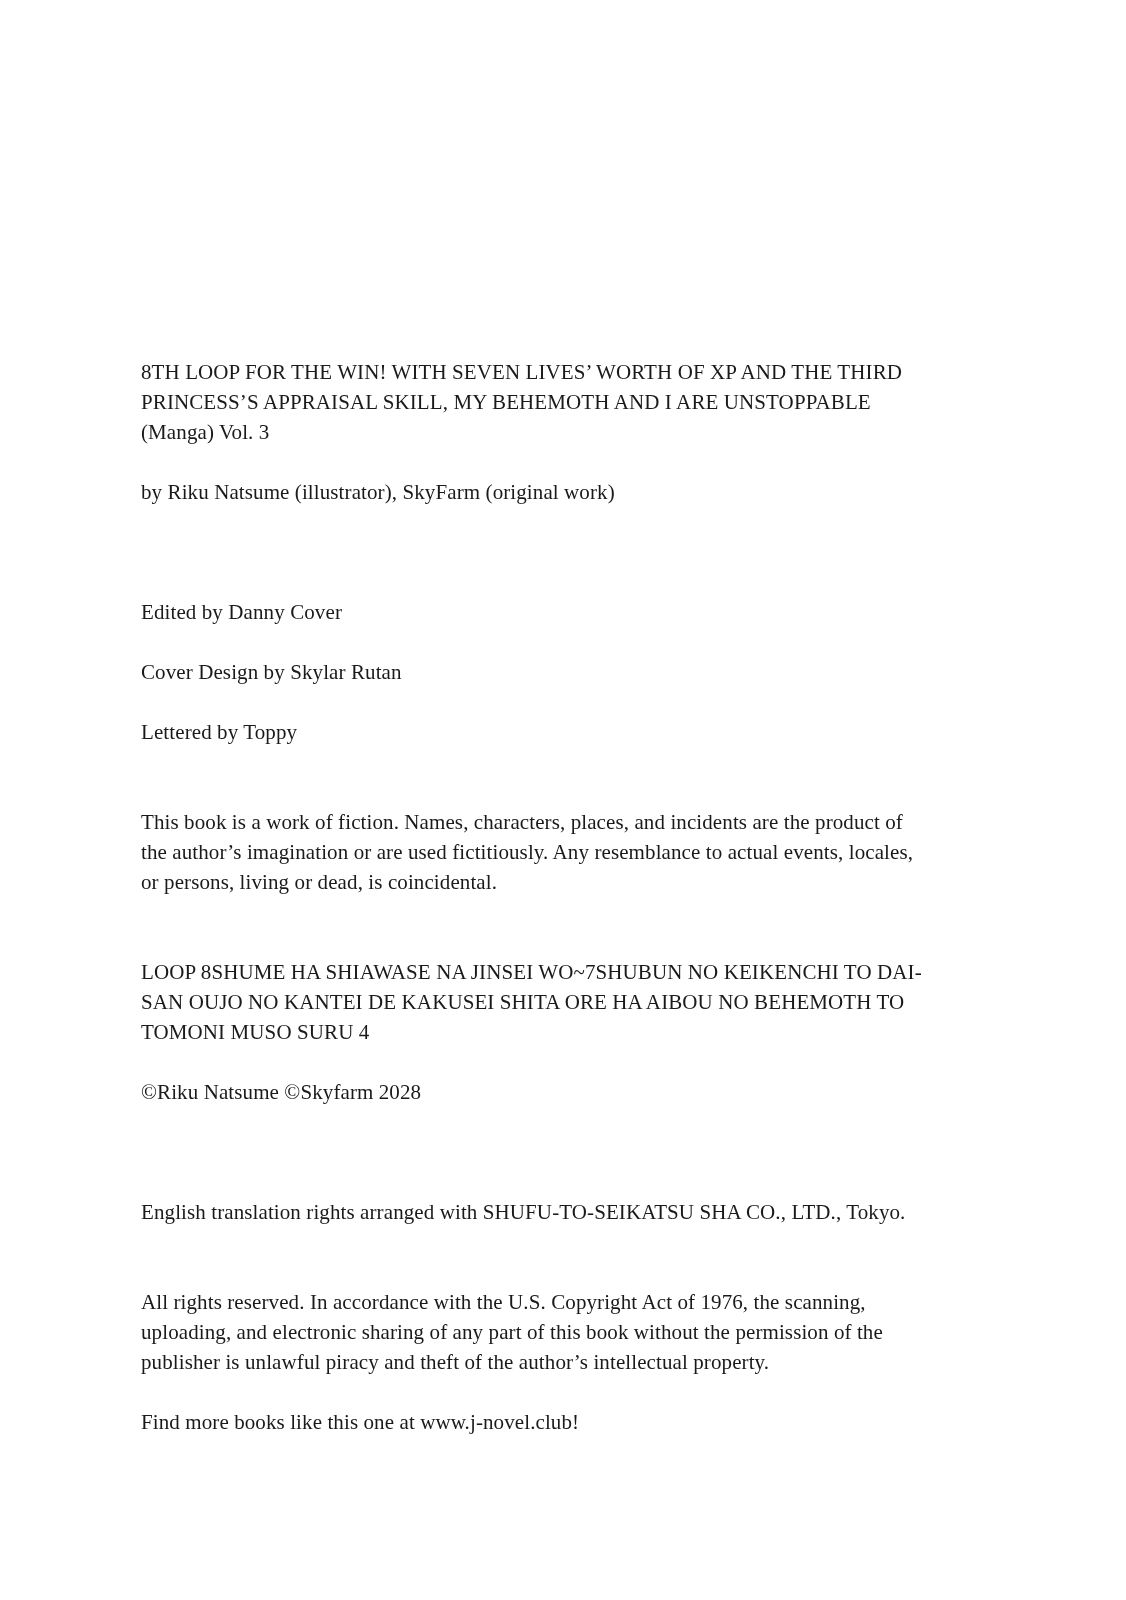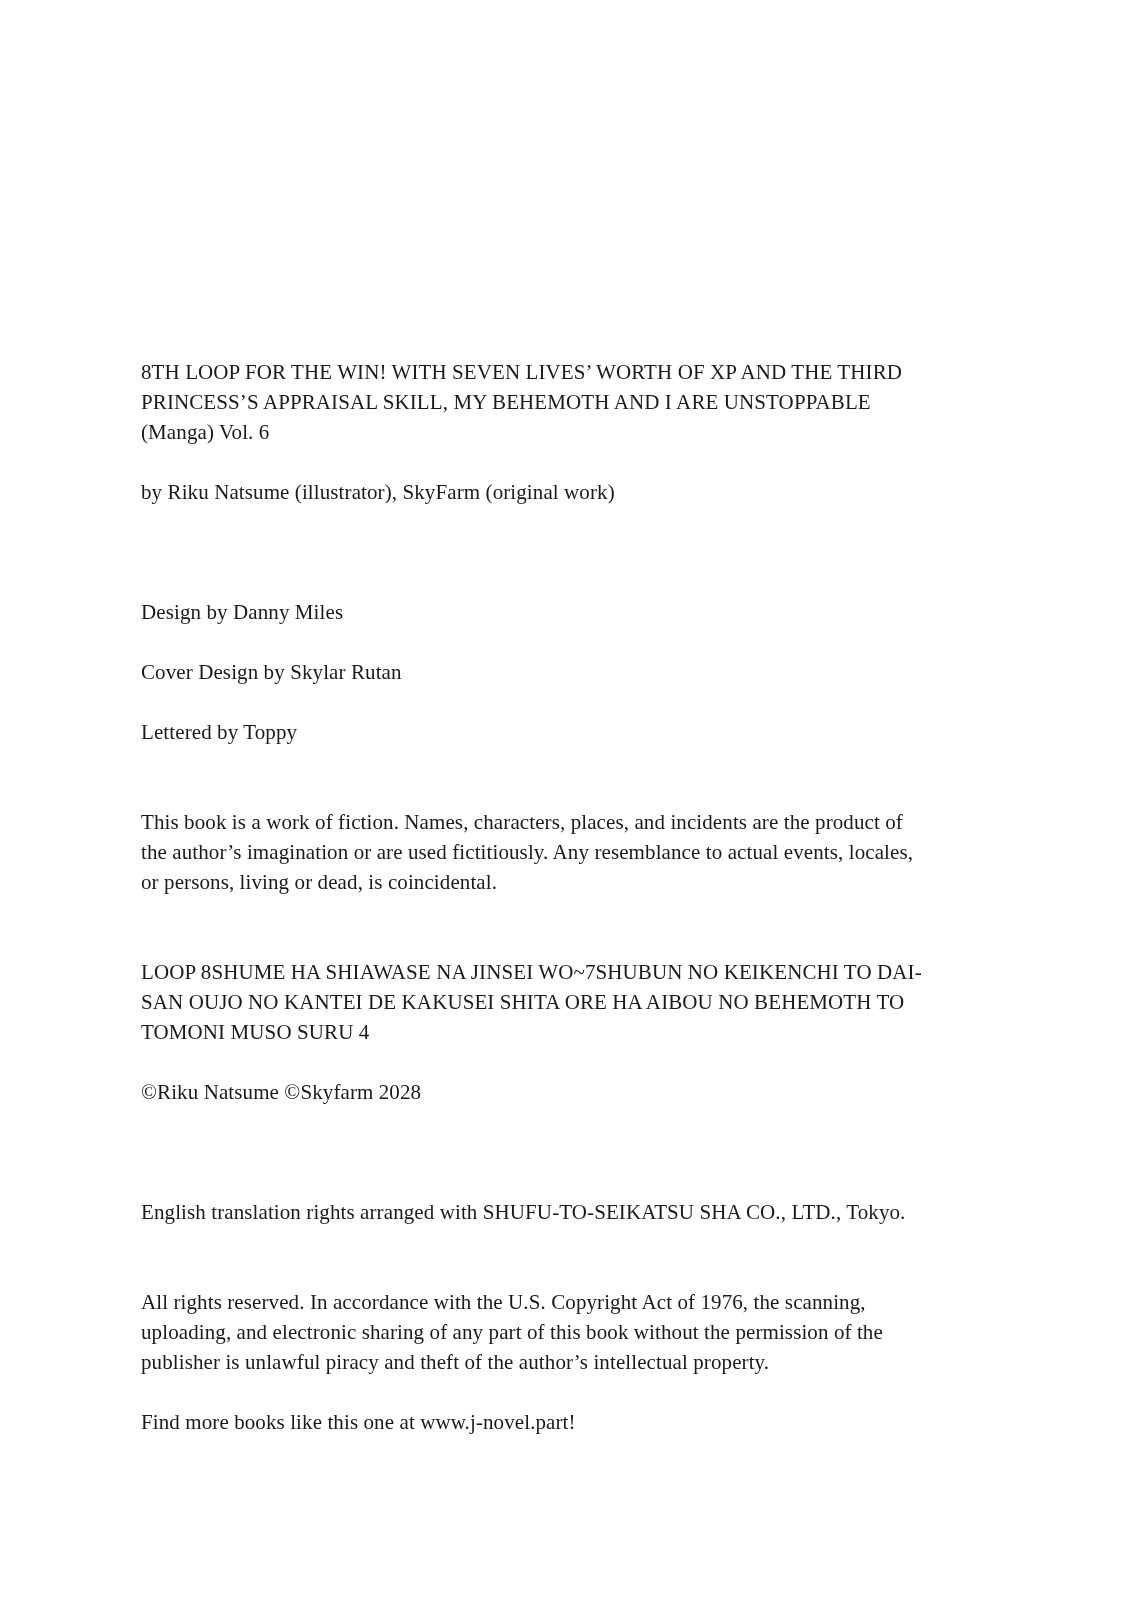--- a/index.html
+++ b/index.html
@@ -33,26 +33,26 @@
   }
 </style>
 </head>
 <body>
 
 <main class="page">
 
   <section class="block">
     <div>8TH LOOP FOR THE WIN! WITH SEVEN LIVES’ WORTH OF XP AND THE THIRD
 PRINCESS’S APPRAISAL SKILL, MY BEHEMOTH AND I ARE UNSTOPPABLE
-(Manga) Vol. 6</div>
+(Manga) Vol. 3</div>
     <div>by Riku Natsume (illustrator), SkyFarm (original work)</div>
   </section>
 
   <section class="block">
-    <div>Design by Danny Miles</div>
+    <div>Edited by Danny Cover</div>
     <div>Cover Design by Skylar Rutan</div>
     <div>Lettered by Toppy</div>
   </section>
 
   <p class="block">This book is a work of fiction. Names, characters, places, and incidents are the product of
 the author’s imagination or are used fictitiously. Any resemblance to actual events, locales,
 or persons, living or dead, is coincidental.</p>
 
   <section class="block">
     <div>LOOP 8SHUME HA SHIAWASE NA JINSEI WO~7SHUBUN NO KEIKENCHI TO DAI-
@@ -62,21 +62,21 @@
   </section>
 
   <section class="block">
     <div>English translation rights arranged with SHUFU-TO-SEIKATSU SHA CO., LTD., Tokyo.</div>
   </section>
 
   <p class="block">All rights reserved. In accordance with the U.S. Copyright Act of 1976, the scanning,
 uploading, and electronic sharing of any part of this book without the permission of the
 publisher is unlawful piracy and theft of the author’s intellectual property.</p>
 
-  <p class="block">Find more books like this one at www.j-novel.part!</p>
+  <p class="block">Find more books like this one at www.j-novel.club!</p>
 
   <section class="block">
     
     
     
     
     
     
   </section>
 

